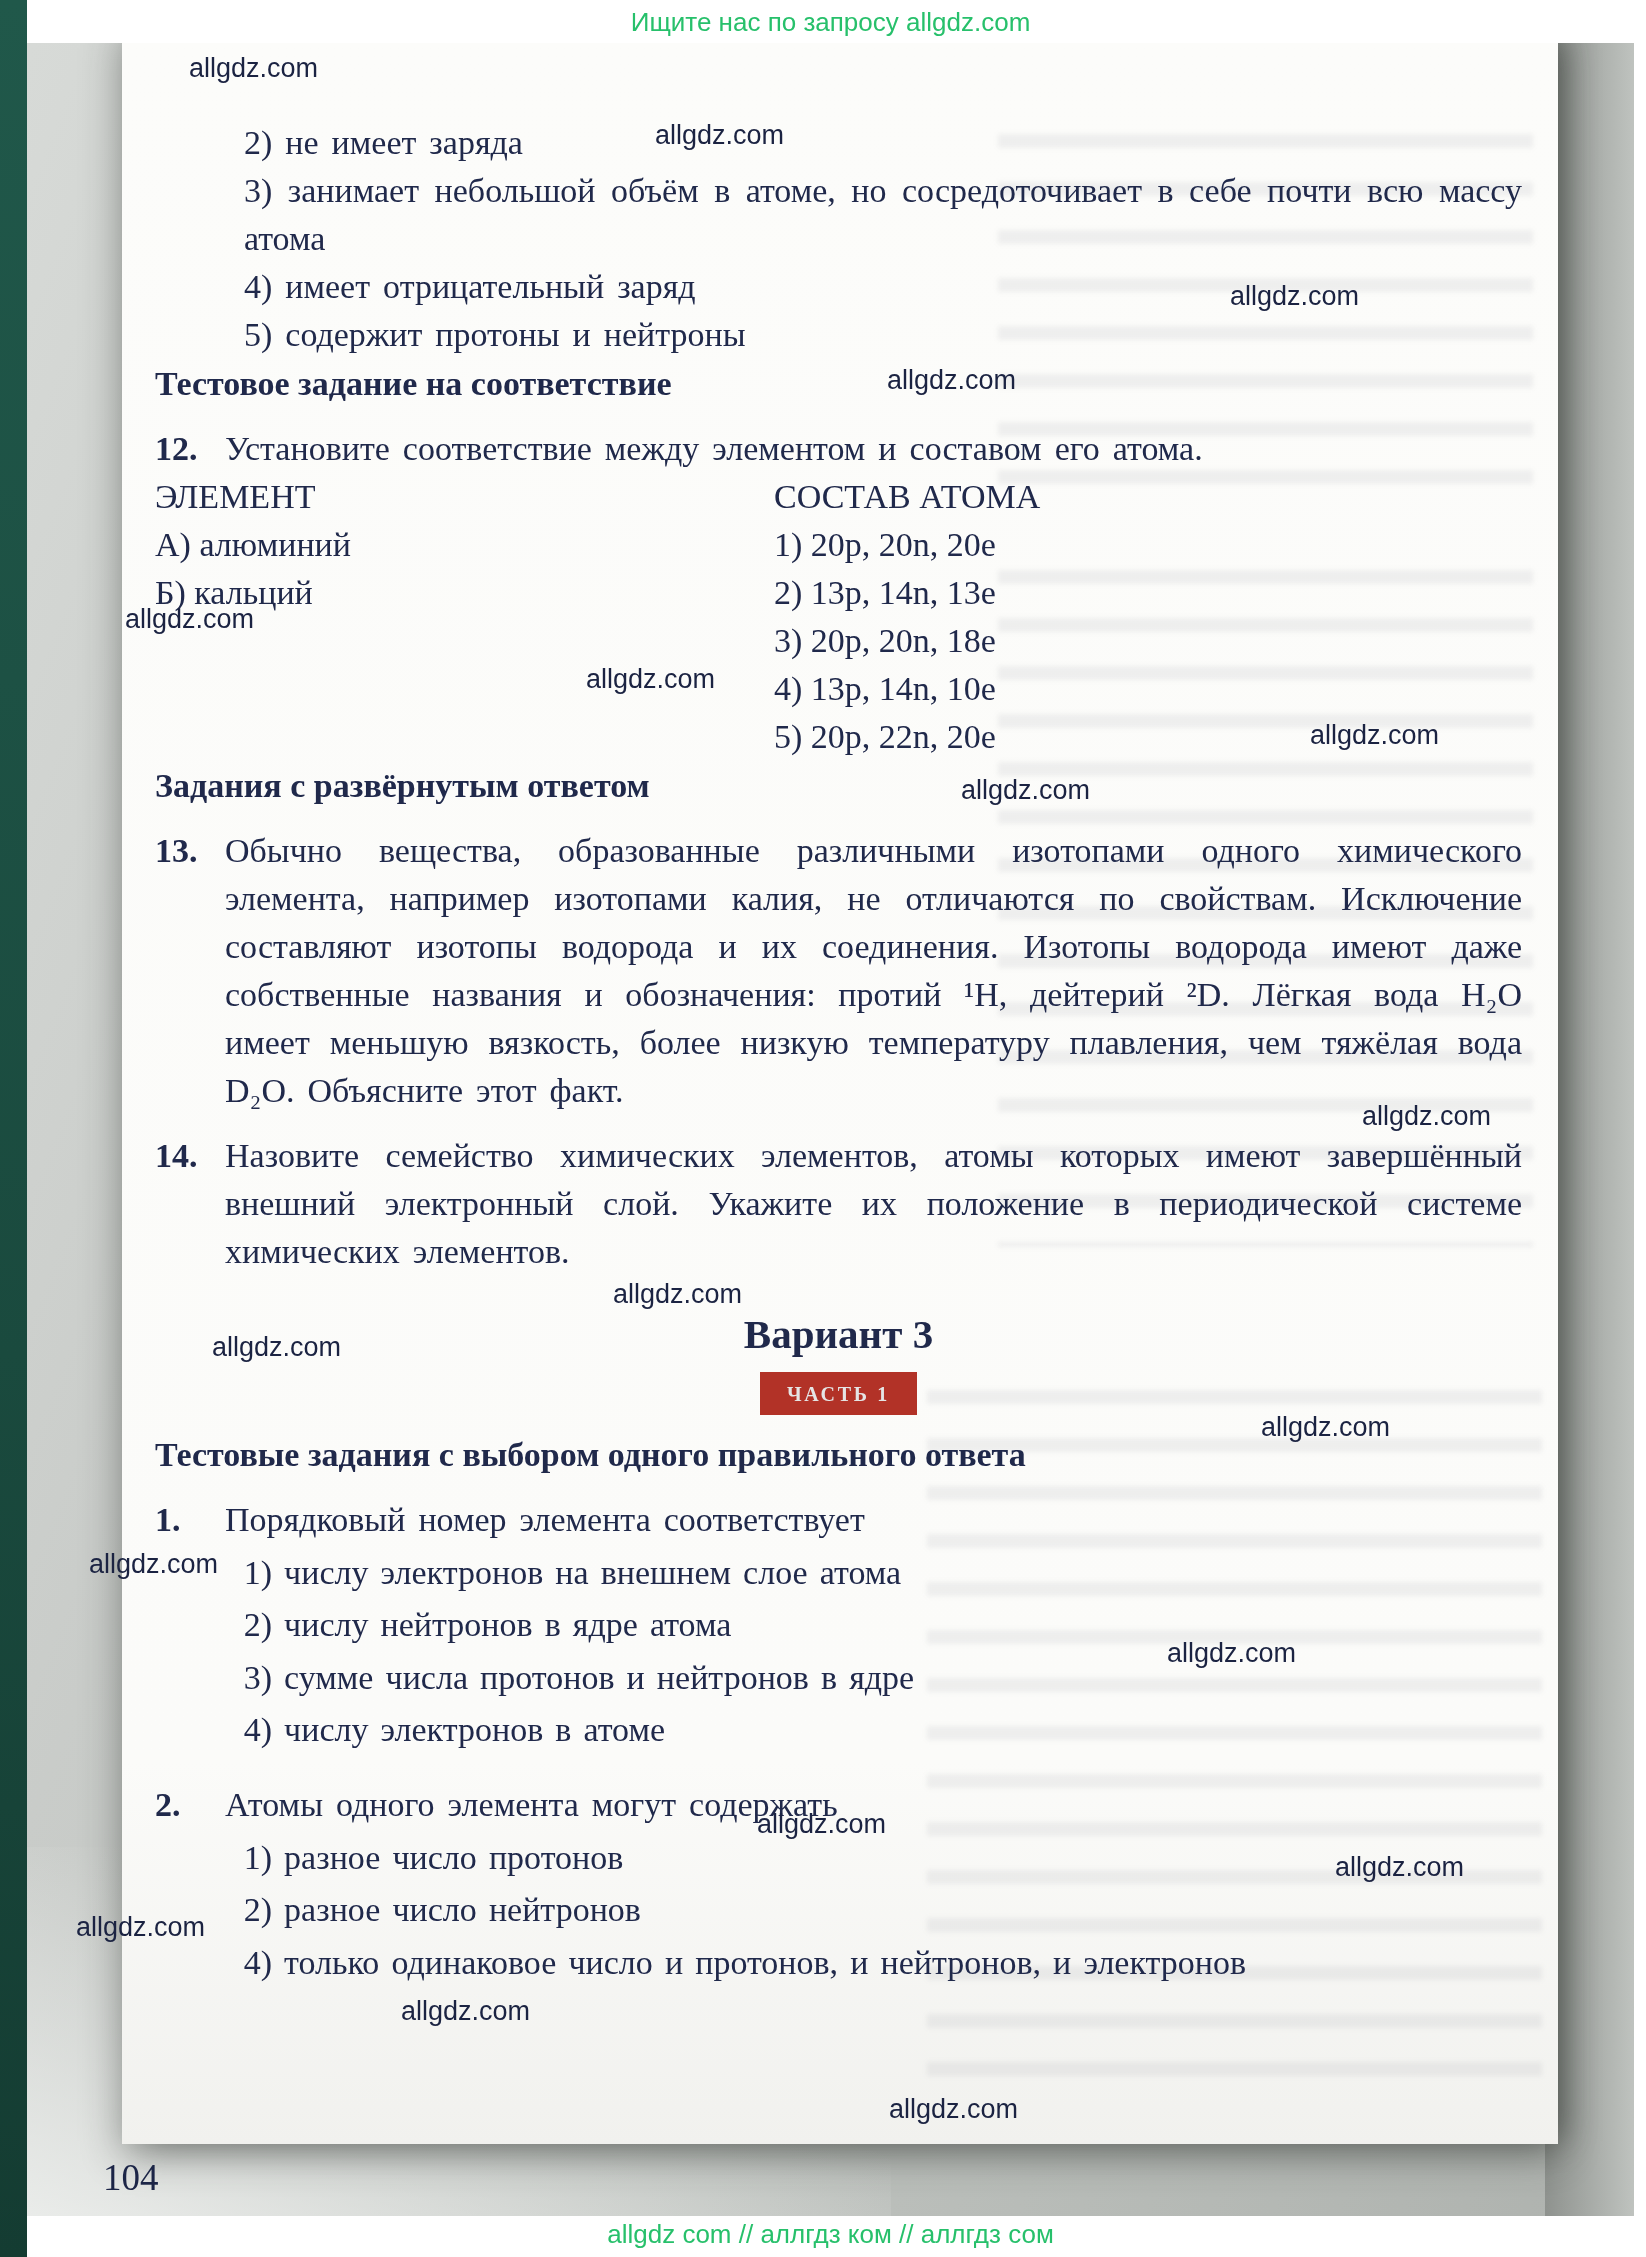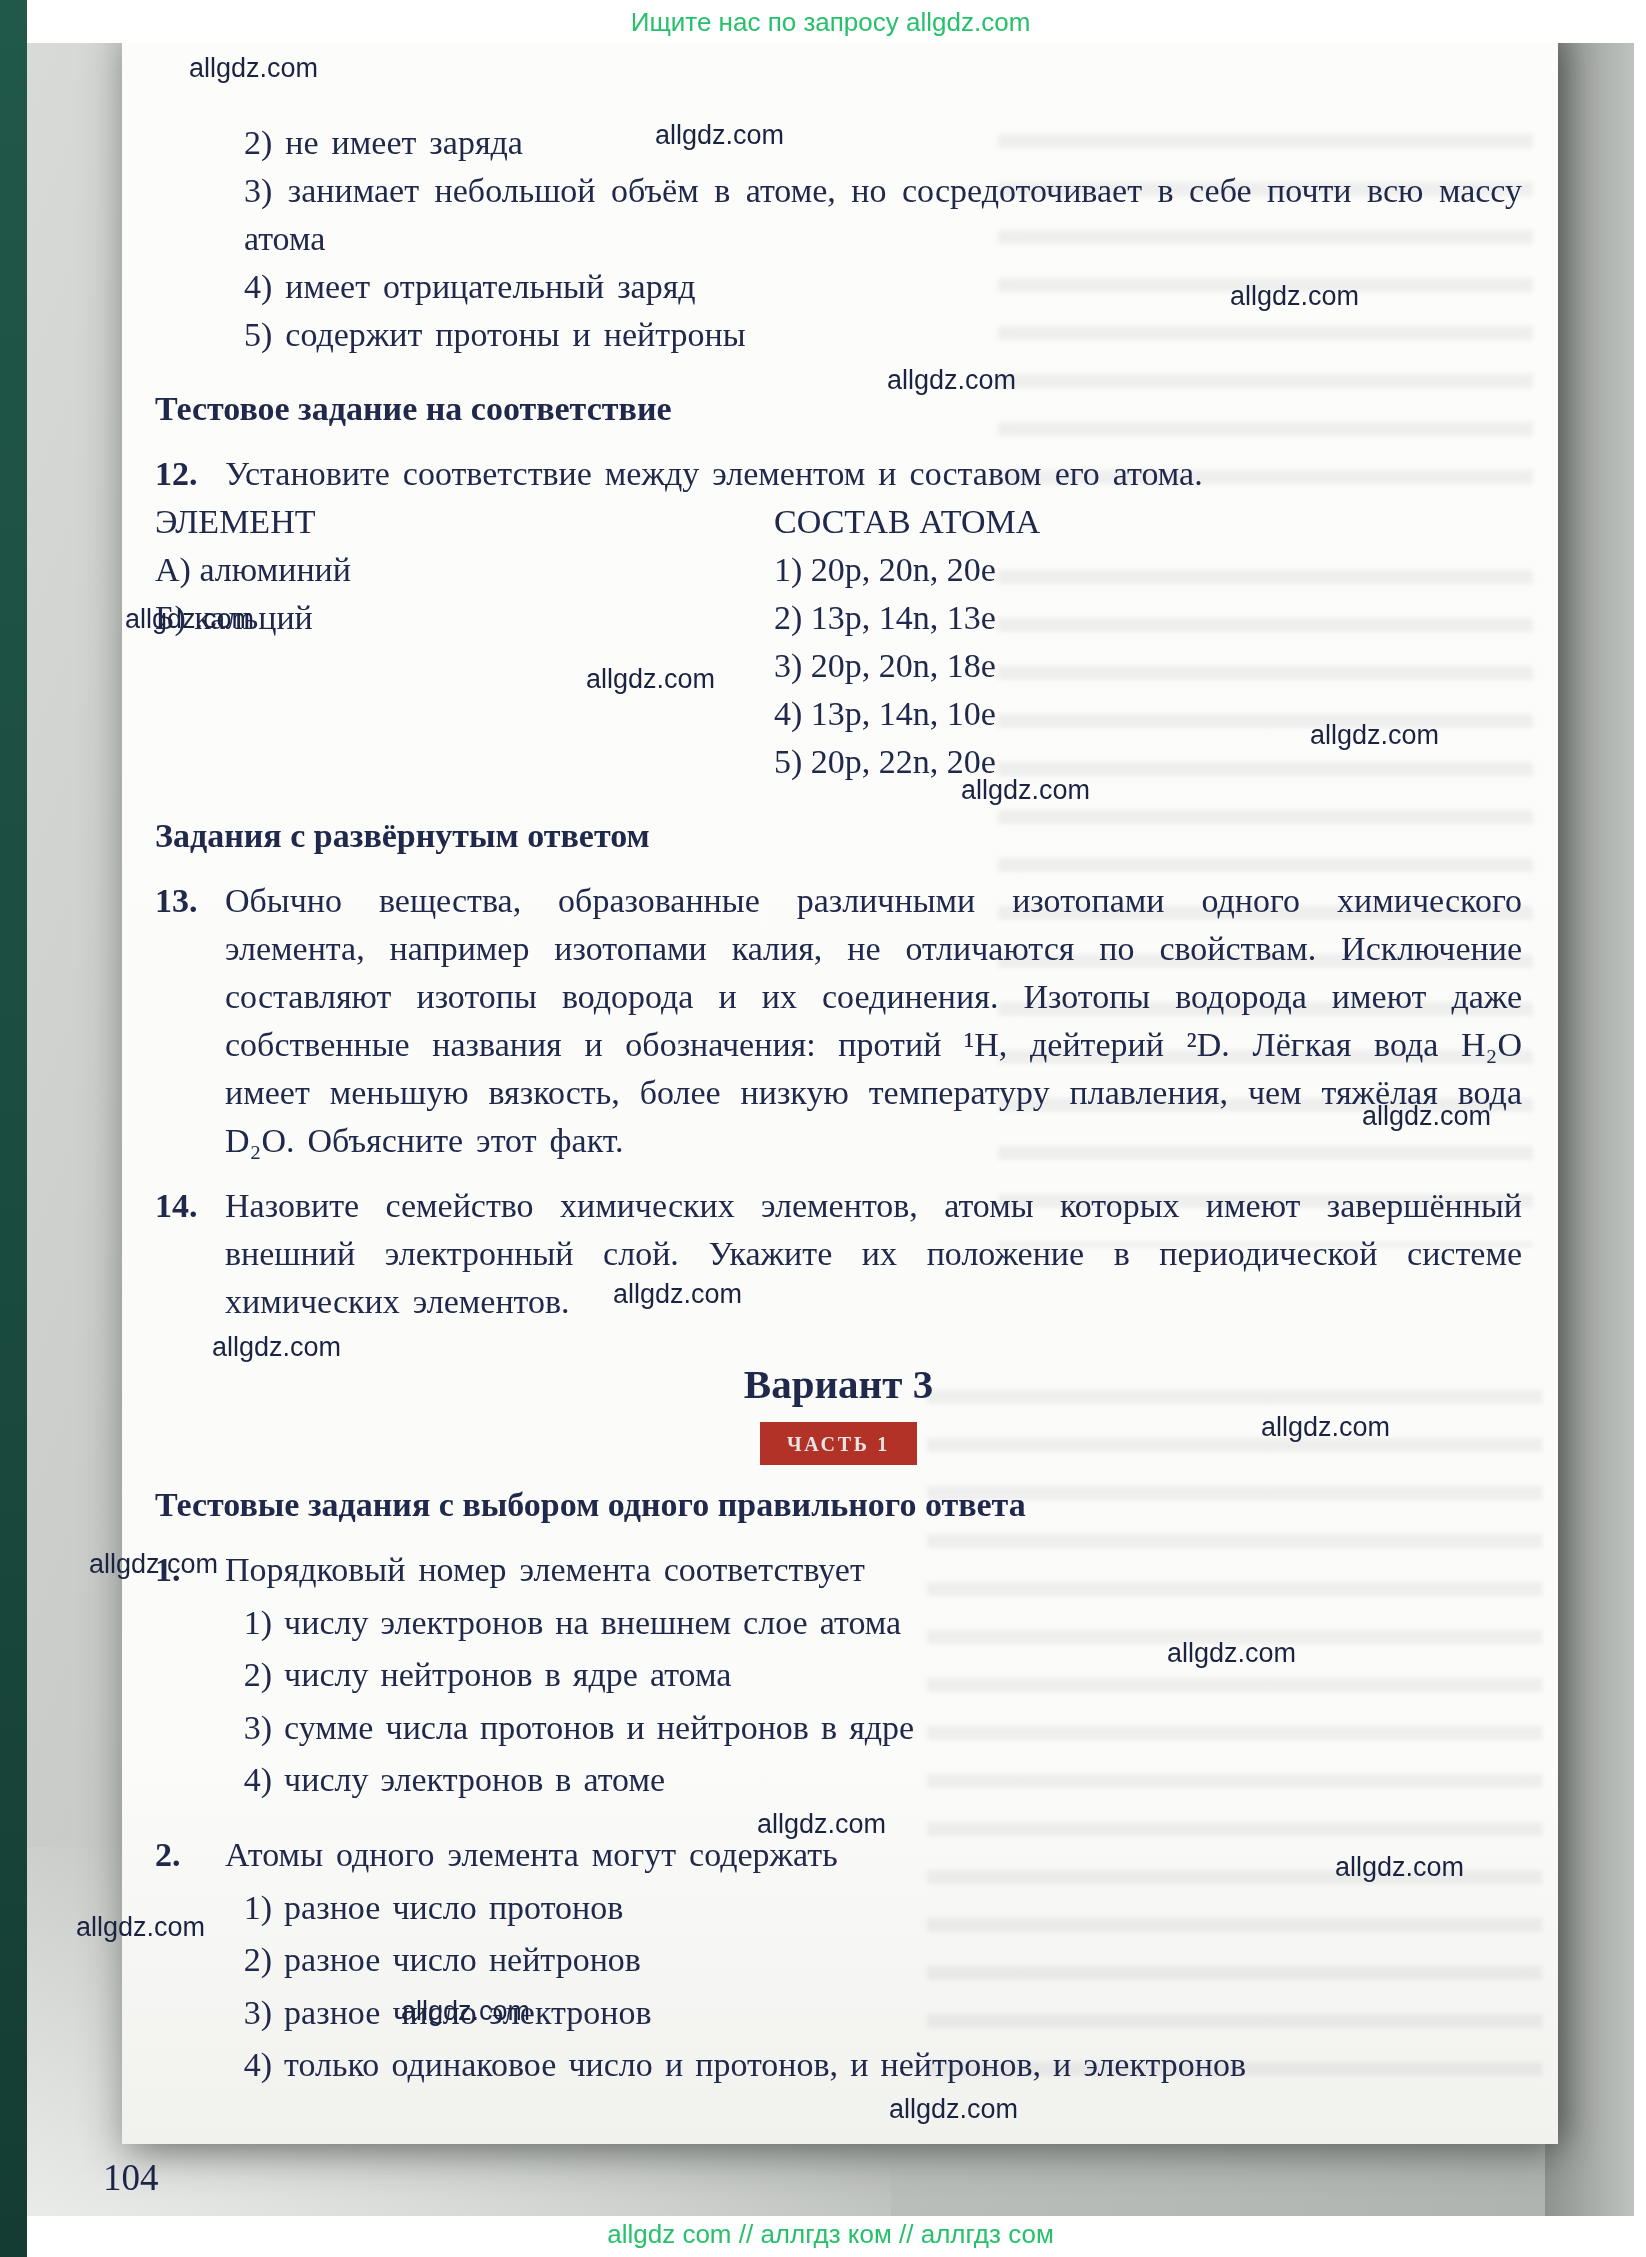--- a/index.html
+++ b/index.html
@@ -30,21 +30,21 @@
   .bleed-1{left:998px;top:134px;width:535px;height:383px;}
   .bleed-2{left:998px;top:570px;width:535px;height:677px;}
   .bleed-3{left:927px;top:1390px;width:615px;height:704px;}
 
   .page-inner{
     position:absolute;left:155px;top:119px;width:1367px;z-index:12;
     font-size:34px;line-height:48px;color:#20294b;
   }
   .opt-list{padding-left:89px;}
   .opt{text-align:justify;word-spacing:4.5px;}
-  .section-heading{font-weight:bold;margin-top:26px;}
+  .section-heading{font-weight:bold;margin-top:1px;}
   .question{display:flex;margin-top:17px;}
   .qnum{flex:0 0 70px;width:70px;font-weight:bold;}
   .qbody{flex:1;min-width:0;}
   .qtext{text-align:justify;word-spacing:4.5px;}
   .match{display:flex;margin-top:0;}
   .match-left{width:619px;flex:0 0 619px;}
   .match-right{flex:1;}
   .variant-title{text-align:center;font-weight:bold;font-size:41px;margin-top:34px;}
   .part-badge{width:fit-content;margin:14.3px auto 0;background:#b23227;color:#e5e5e5;
     font-family:Liberation Serif, serif;font-weight:bold;font-size:20px;
@@ -150,21 +150,20 @@
       </div>
     </div>
 
     <div class="question" style="margin-top:27px;">
       <div class="qnum">2.</div>
       <div class="qbody">
         <div class="qtext">Атомы одного элемента могут содержать</div>
         <div class="options-v">
           <div class="opt-v">1) разное число протонов</div>
           <div class="opt-v">2) разное число нейтронов</div>
-          <div class="opt-v">3) разное число электронов</div>
           <div class="opt-v">4) только одинаковое число и протонов, и нейтронов, и электронов</div>
         </div>
       </div>
     </div>
 
   </div>
 
   <div class="wm" style="left:189px;top:53px;">allgdz.com</div>
   <div class="wm" style="left:655px;top:120px;">allgdz.com</div>
   <div class="wm" style="left:1230px;top:281px;">allgdz.com</div>

